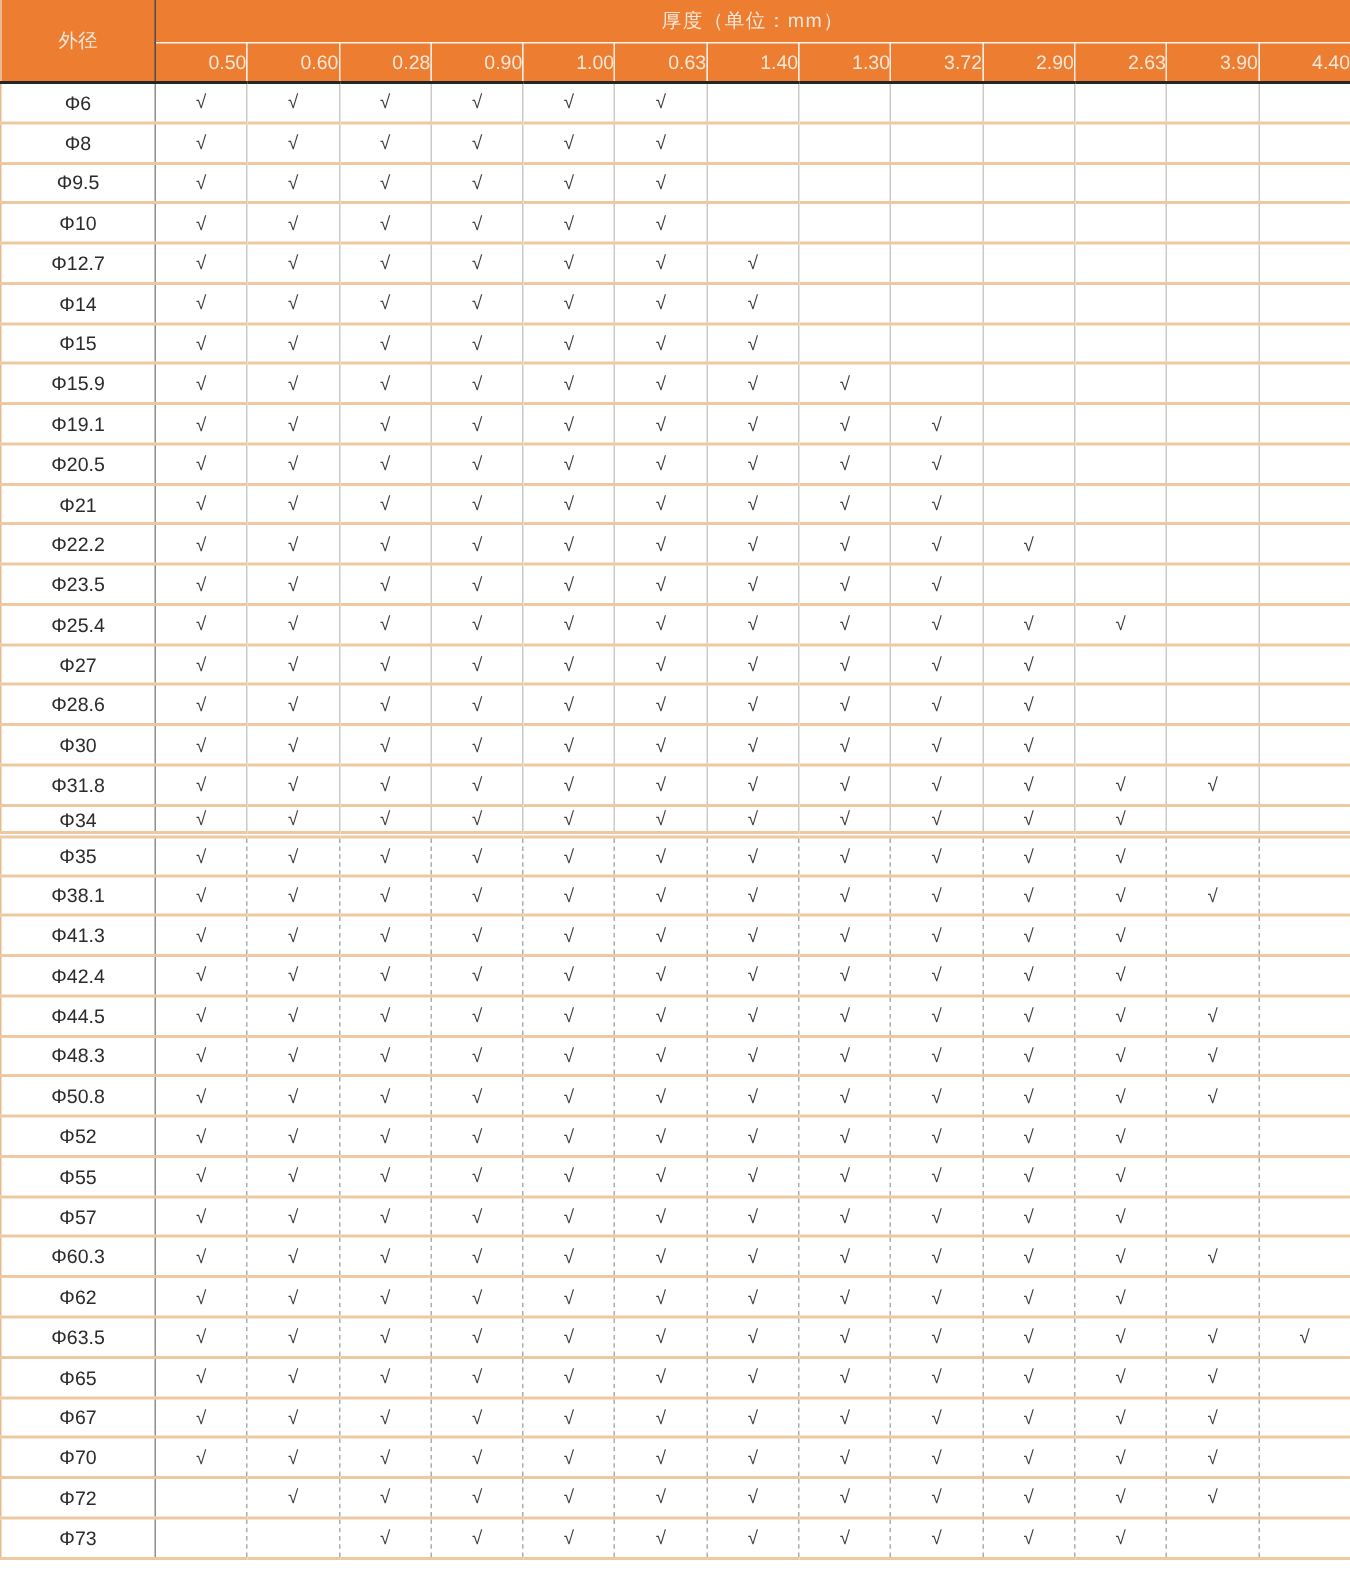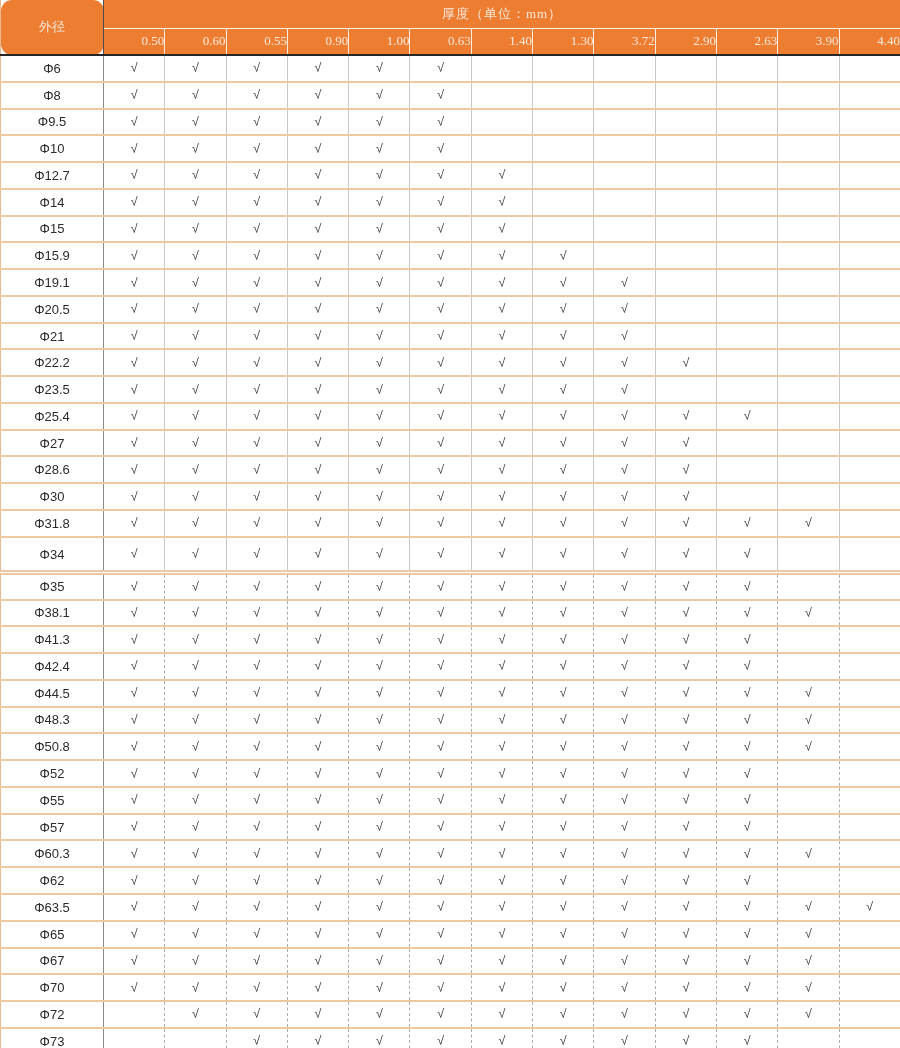--- a/index.html
+++ b/index.html
@@ -25,27 +25,25 @@
     border-left: 1px solid var(--outer-border);
     border-right: 1px solid var(--outer-border);
   }
   thead th {
     background: var(--header-bg);
     color: var(--header-text);
     font-weight: normal;
     font-size: 13px;
     padding: 0;
     text-align: center;
-    font-family: Liberation Serif, serif;
   }
   th.corner-cell {
     border-right: 1px solid #4D4D4D;
     border-bottom: 2px solid var(--header-bottom);
     font-size: 13px;
-    border-radius: 11px;
   }
   th.group-cell {
     height: 28px;
     border-bottom: 1px solid rgba(255,255,255,0.9);
     letter-spacing: 1px;
   }
   tr.num-row th {
     height: 27px;
     border-left: 1px solid rgba(255,255,255,0.85);
     border-bottom: 2px solid var(--header-bottom);
@@ -65,21 +63,21 @@
     white-space: nowrap;
   }
   tbody td.diam {
     color: var(--label-color);
     border-right: 1px solid var(--first-col-border);
     margin-left: 48px;
   }
   tr.sec-a td { border-left: 1px solid var(--col-solid); }
   tr.sec-b td { border-left: 1px dashed var(--col-dashed); }
   tr.sec-a td.diam, tr.sec-b td.diam { border-left: none; }
-  tr.sec-end td { border-bottom: 5px double var(--row-border); height: 36px; }
+  tr.sec-end td { border-bottom: 5px double var(--row-border); height: 20px; }
   td.check-cell { font-size: 12.5px; }
 </style>
 </head>
 <body>
 
 <div class="page">
   <table>
     <colgroup>
         <col style="width: 103px;">
         <col style="width: 61.3077px;">
@@ -97,21 +95,21 @@
         <col style="width: 61.3077px;">
       </colgroup>
     <thead>
       <tr>
         <th rowspan="2" class="corner-cell">外径</th>
         <th class="group-cell" colspan="13">厚度（单位：mm）</th>
       </tr>
       <tr class="num-row">
           <th>0.50</th>
           <th>0.60</th>
-          <th>0.55</th>
+          <th>0.28</th>
           <th>0.90</th>
           <th>1.00</th>
           <th>0.63</th>
           <th>1.40</th>
           <th>1.30</th>
           <th>3.72</th>
           <th>2.90</th>
           <th>2.63</th>
           <th>3.90</th>
           <th>4.40</th>

